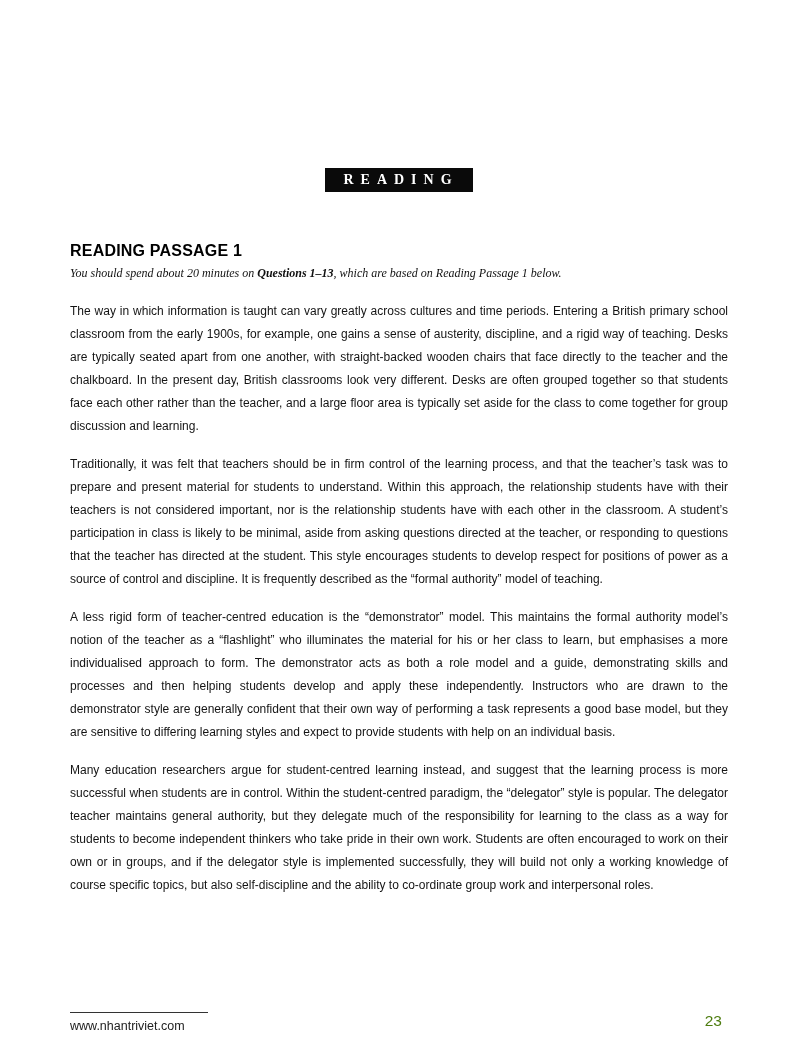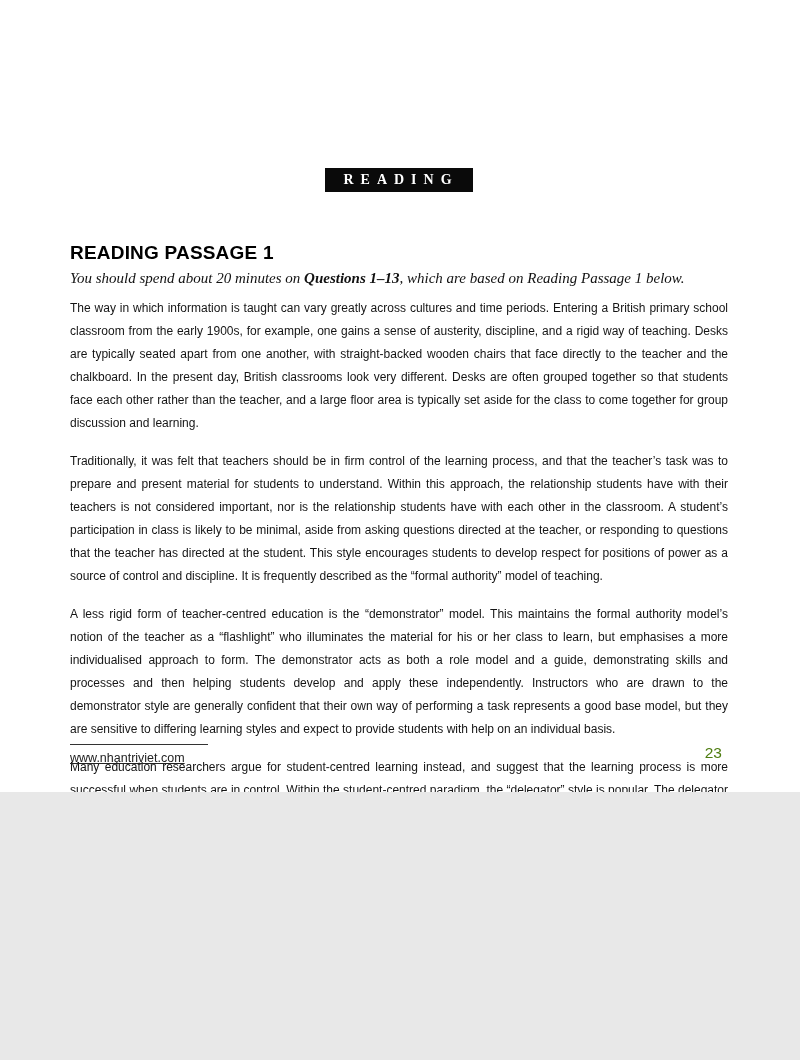--- a/index.html
+++ b/index.html
@@ -3,21 +3,21 @@
 <meta charset="utf-8">
 <style>
   html, body {
     margin: 0;
     padding: 0;
     background: #e8e8e8;
   }
   .page {
     position: relative;
     width: 800px;
-    height: 792px;
+    height: 1060px;
     margin: 0 auto;
     background: #ffffff;
     font-family: "Liberation Sans", sans-serif;
     color: #111111;
     box-sizing: border-box;
     overflow: hidden;
   }
   .content {
     position: absolute;
     left: 70px;
@@ -34,31 +34,31 @@
     background: #0a0a0a;
     color: #ffffff;
     font-family: "Liberation Serif", serif;
     font-size: 14px;
     font-weight: bold;
     letter-spacing: 0.5em;
     padding: 5px 14px 5px 18px;
     line-height: 1;
   }
   .passage-heading {
-    font-size: 19px;
+    font-size: 16px;
     font-weight: bold;
     letter-spacing: 0.2px;
     margin: 50px 0 6px 0;
     color: #000000;
   }
   .instructions {
     font-family: "Liberation Serif", serif;
     font-style: italic;
-    font-size: 15px;
-    margin: 0 0 10px 0;
+    font-size: 12px;
+    margin: 0 0 19px 0;
     color: #111111;
   }
   .instructions .emph {
     font-weight: bold;
   }
   .body-para {
     font-size: 12px;
     line-height: 23px;
     text-align: justify;
     margin: 0 0 15px 0;
@@ -78,21 +78,20 @@
     width: 138px;
     height: 1px;
     background: #333333;
   }
   .footer-website {
     position: absolute;
     left: 0;
     top: 7px;
     font-size: 12.5px;
     color: #222222;
-    text-decoration: underline;
   }
   .page-number {
     position: absolute;
     right: 6px;
     top: 0px;
     font-size: 15.5px;
     color: #4d7c0f;
   }
 </style>
 </head>

